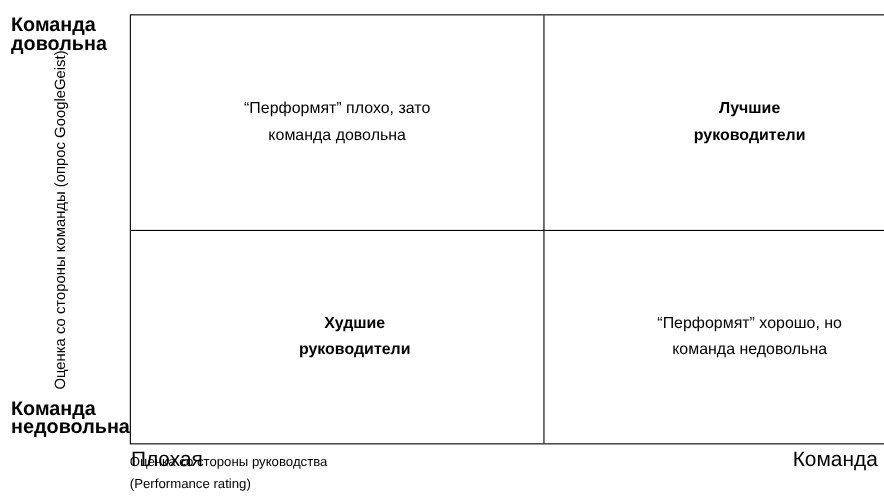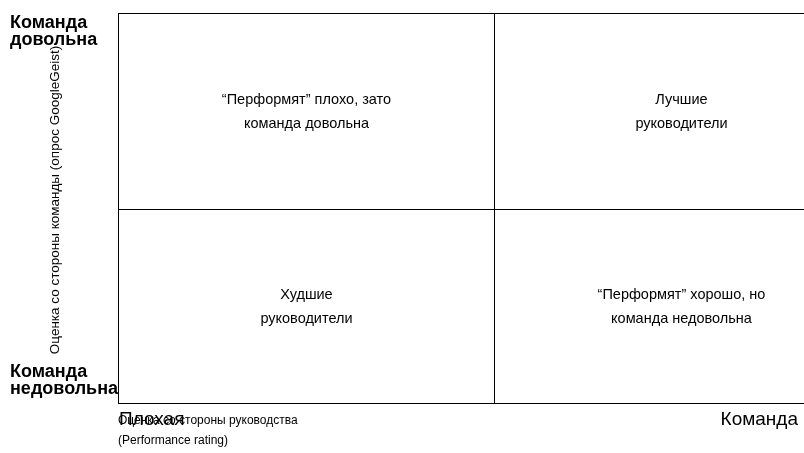--- a/index.html
+++ b/index.html
@@ -83,31 +83,31 @@
     width: 50%;
     height: 50%;
     display: flex;
     align-items: center;
     justify-content: center;
     box-sizing: border-box;
     padding: 8px 26px;
   }
   .q-tl { left: 0;   top: 0; }
   .q-tr { left: 50%; top: 0; }
-  .q-bl { left: 0;   top: 50%; }
+  .q-bl { left: 16px;   top: 50%; }
   .q-br { left: 50%; top: 50%; }
 
   .q-text {
     text-align: center;
     font-size: 14.5px;
     line-height: 24px;
     white-space: pre-line;
   }
   .q-text.bold {
-    font-weight: normal;
+    font-weight: bold;
   }
 
   
   .x-tick {
     position: absolute;
     top: 410px;
     font-size: 19px;
     line-height: 17px;
   }
   .x-tick-left  { left: 119px; }

